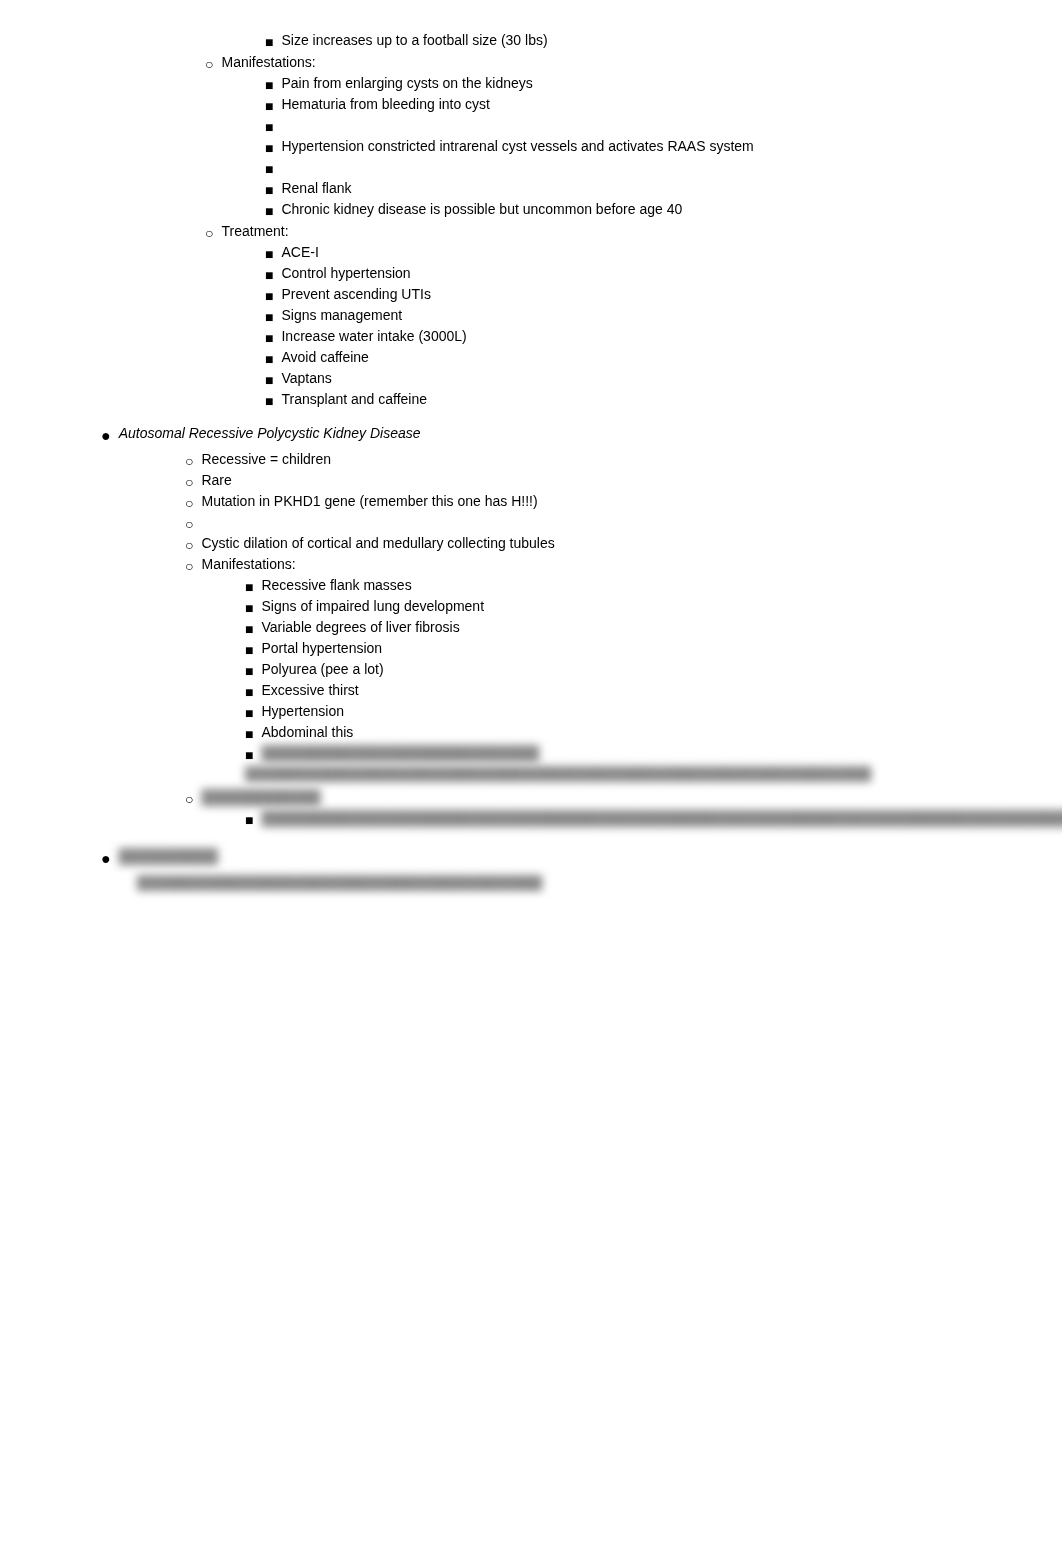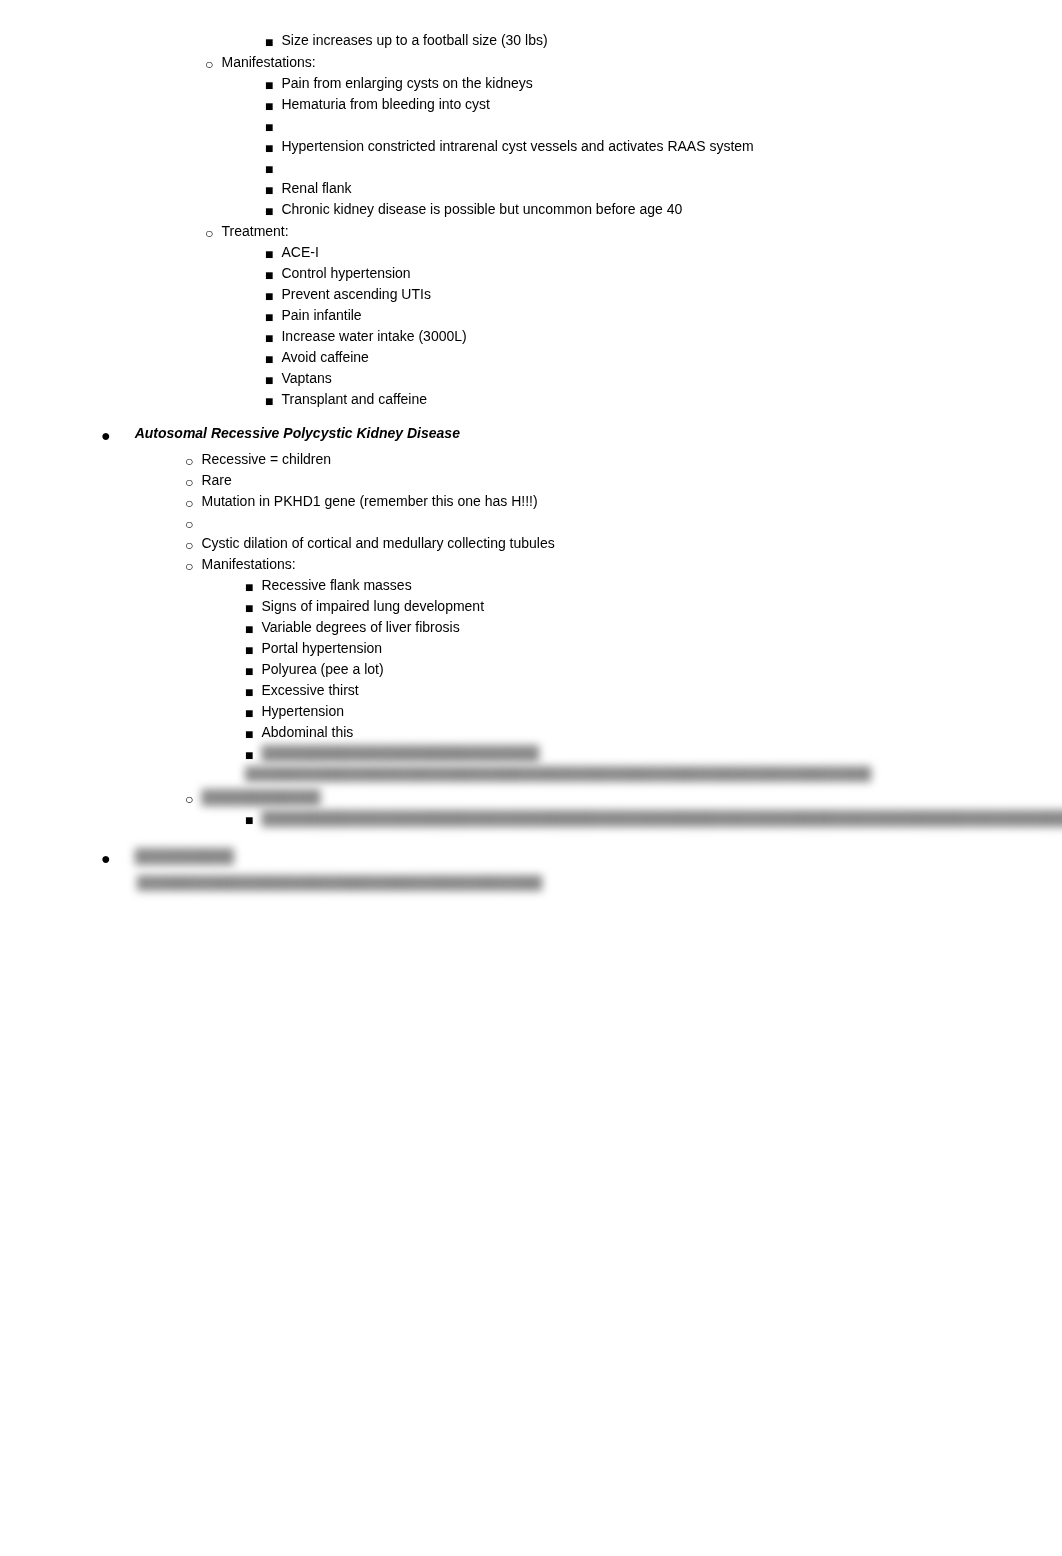--- a/index.html
+++ b/index.html
@@ -71,23 +71,22 @@
       margin-bottom: 3px;
     }
 
     ul.level3 > li > .bullet-marker {
       margin-top: 2px;
       font-size: 14px;
       flex-shrink: 0;
     }
 
     .bold-italic {
-      font-weight: bold;
+      font-weight: normal;
       font-style: italic;
-      margin-left: 16px;
     }
 
     .blurred {
       filter: blur(4px);
       color: #888;
       user-select: none;
     }
 
     .item-text {
       flex: 1;
@@ -162,21 +161,21 @@
         <li>
           <span class="bullet-marker">■</span>
           <span class="item-text">Control hypertension</span>
         </li>
         <li>
           <span class="bullet-marker">■</span>
           <span class="item-text">Prevent ascending UTIs</span>
         </li>
         <li>
           <span class="bullet-marker">■</span>
-          <span class="item-text">Pain infantile</span>
+          <span class="item-text">Signs management</span>
         </li>
         <li>
           <span class="bullet-marker">■</span>
           <span class="item-text">Increase water intake (3000L)</span>
         </li>
         <li>
           <span class="bullet-marker">■</span>
           <span class="item-text">Avoid caffeine</span>
         </li>
         <li>

